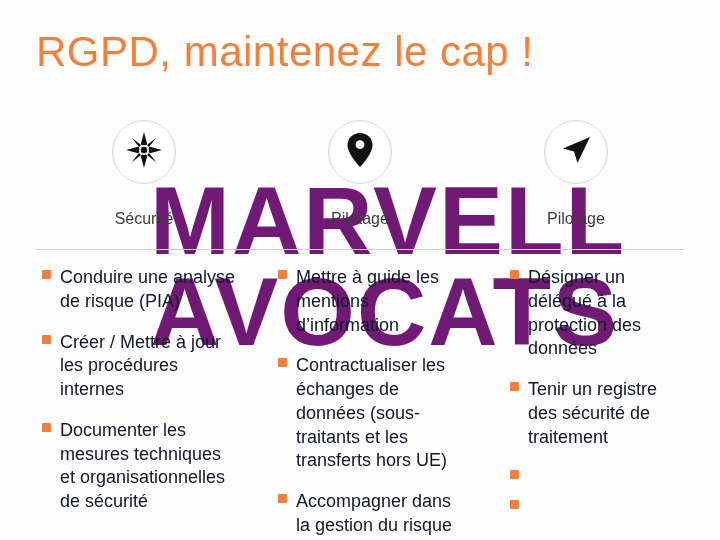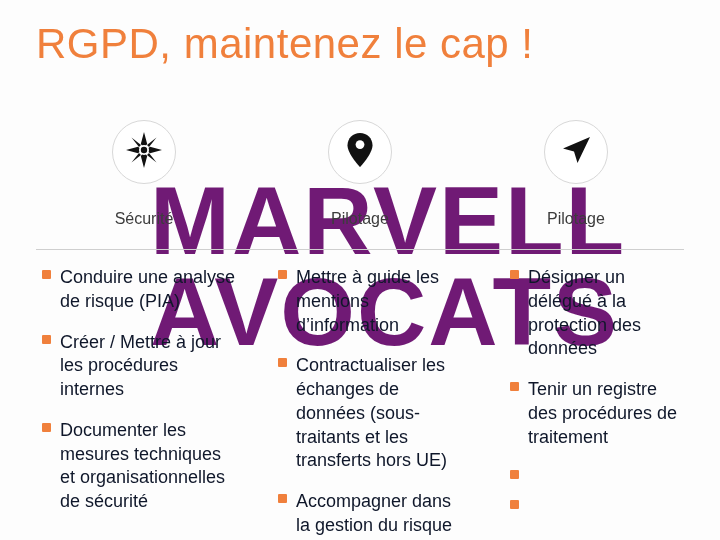--- a/index.html
+++ b/index.html
@@ -44,21 +44,21 @@
   }
 
   .content {
     position: relative;
     z-index: 2;
   }
 
   .title {
     position: absolute;
     left: 36px;
-    top: 20px;
+    top: 28px;
     font-size: 42px;
     color: #f0803c;
     font-weight: normal;
     letter-spacing: 0.5px;
     white-space: nowrap;
   }
 
   
   .columns {
     position: absolute;
@@ -232,21 +232,21 @@
         </div>
       </div>
 
       <div class="list-col c3">
         <div class="bullet-item">
           <span class="dot"></span>
           <span class="bullet-text">Désigner un délégué à la protection des données</span>
         </div>
         <div class="bullet-item">
           <span class="dot"></span>
-          <span class="bullet-text">Tenir un registre des procédures de traitement</span>
+          <span class="bullet-text">Tenir un registre des sécurité de traitement</span>
         </div>
         <div class="bullet-item">
           <span class="dot"></span>
         </div>
         <div class="bullet-item">
           <span class="dot"></span>
         </div>
       </div>
 
     </div>

